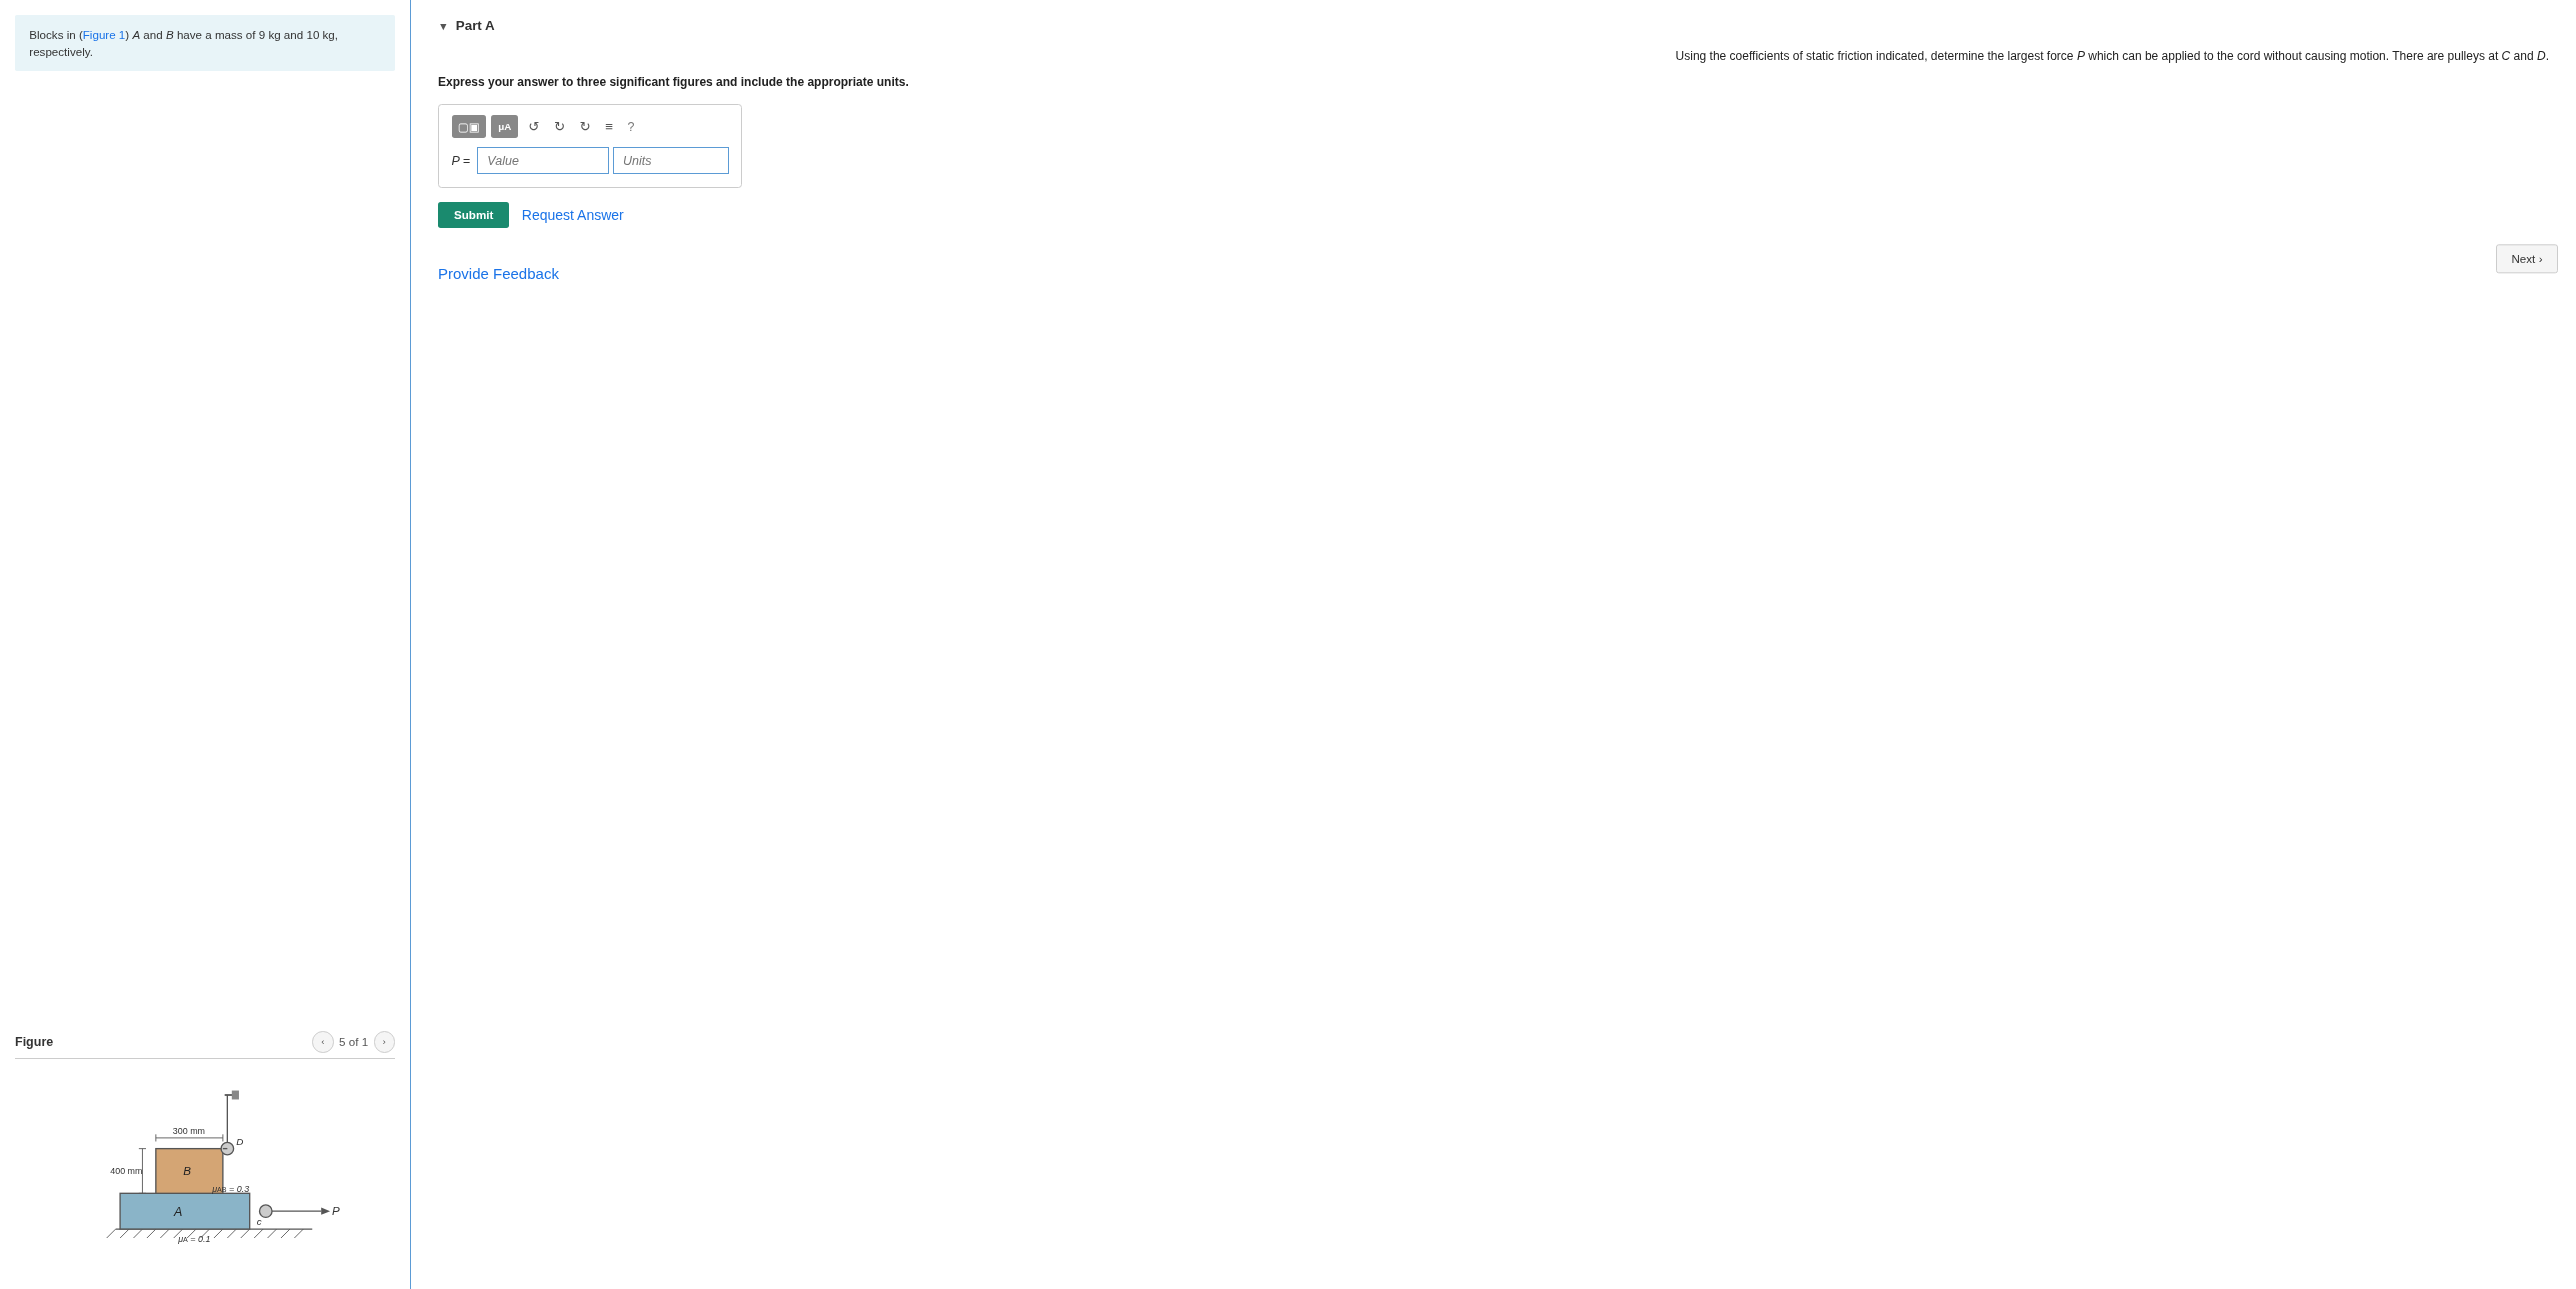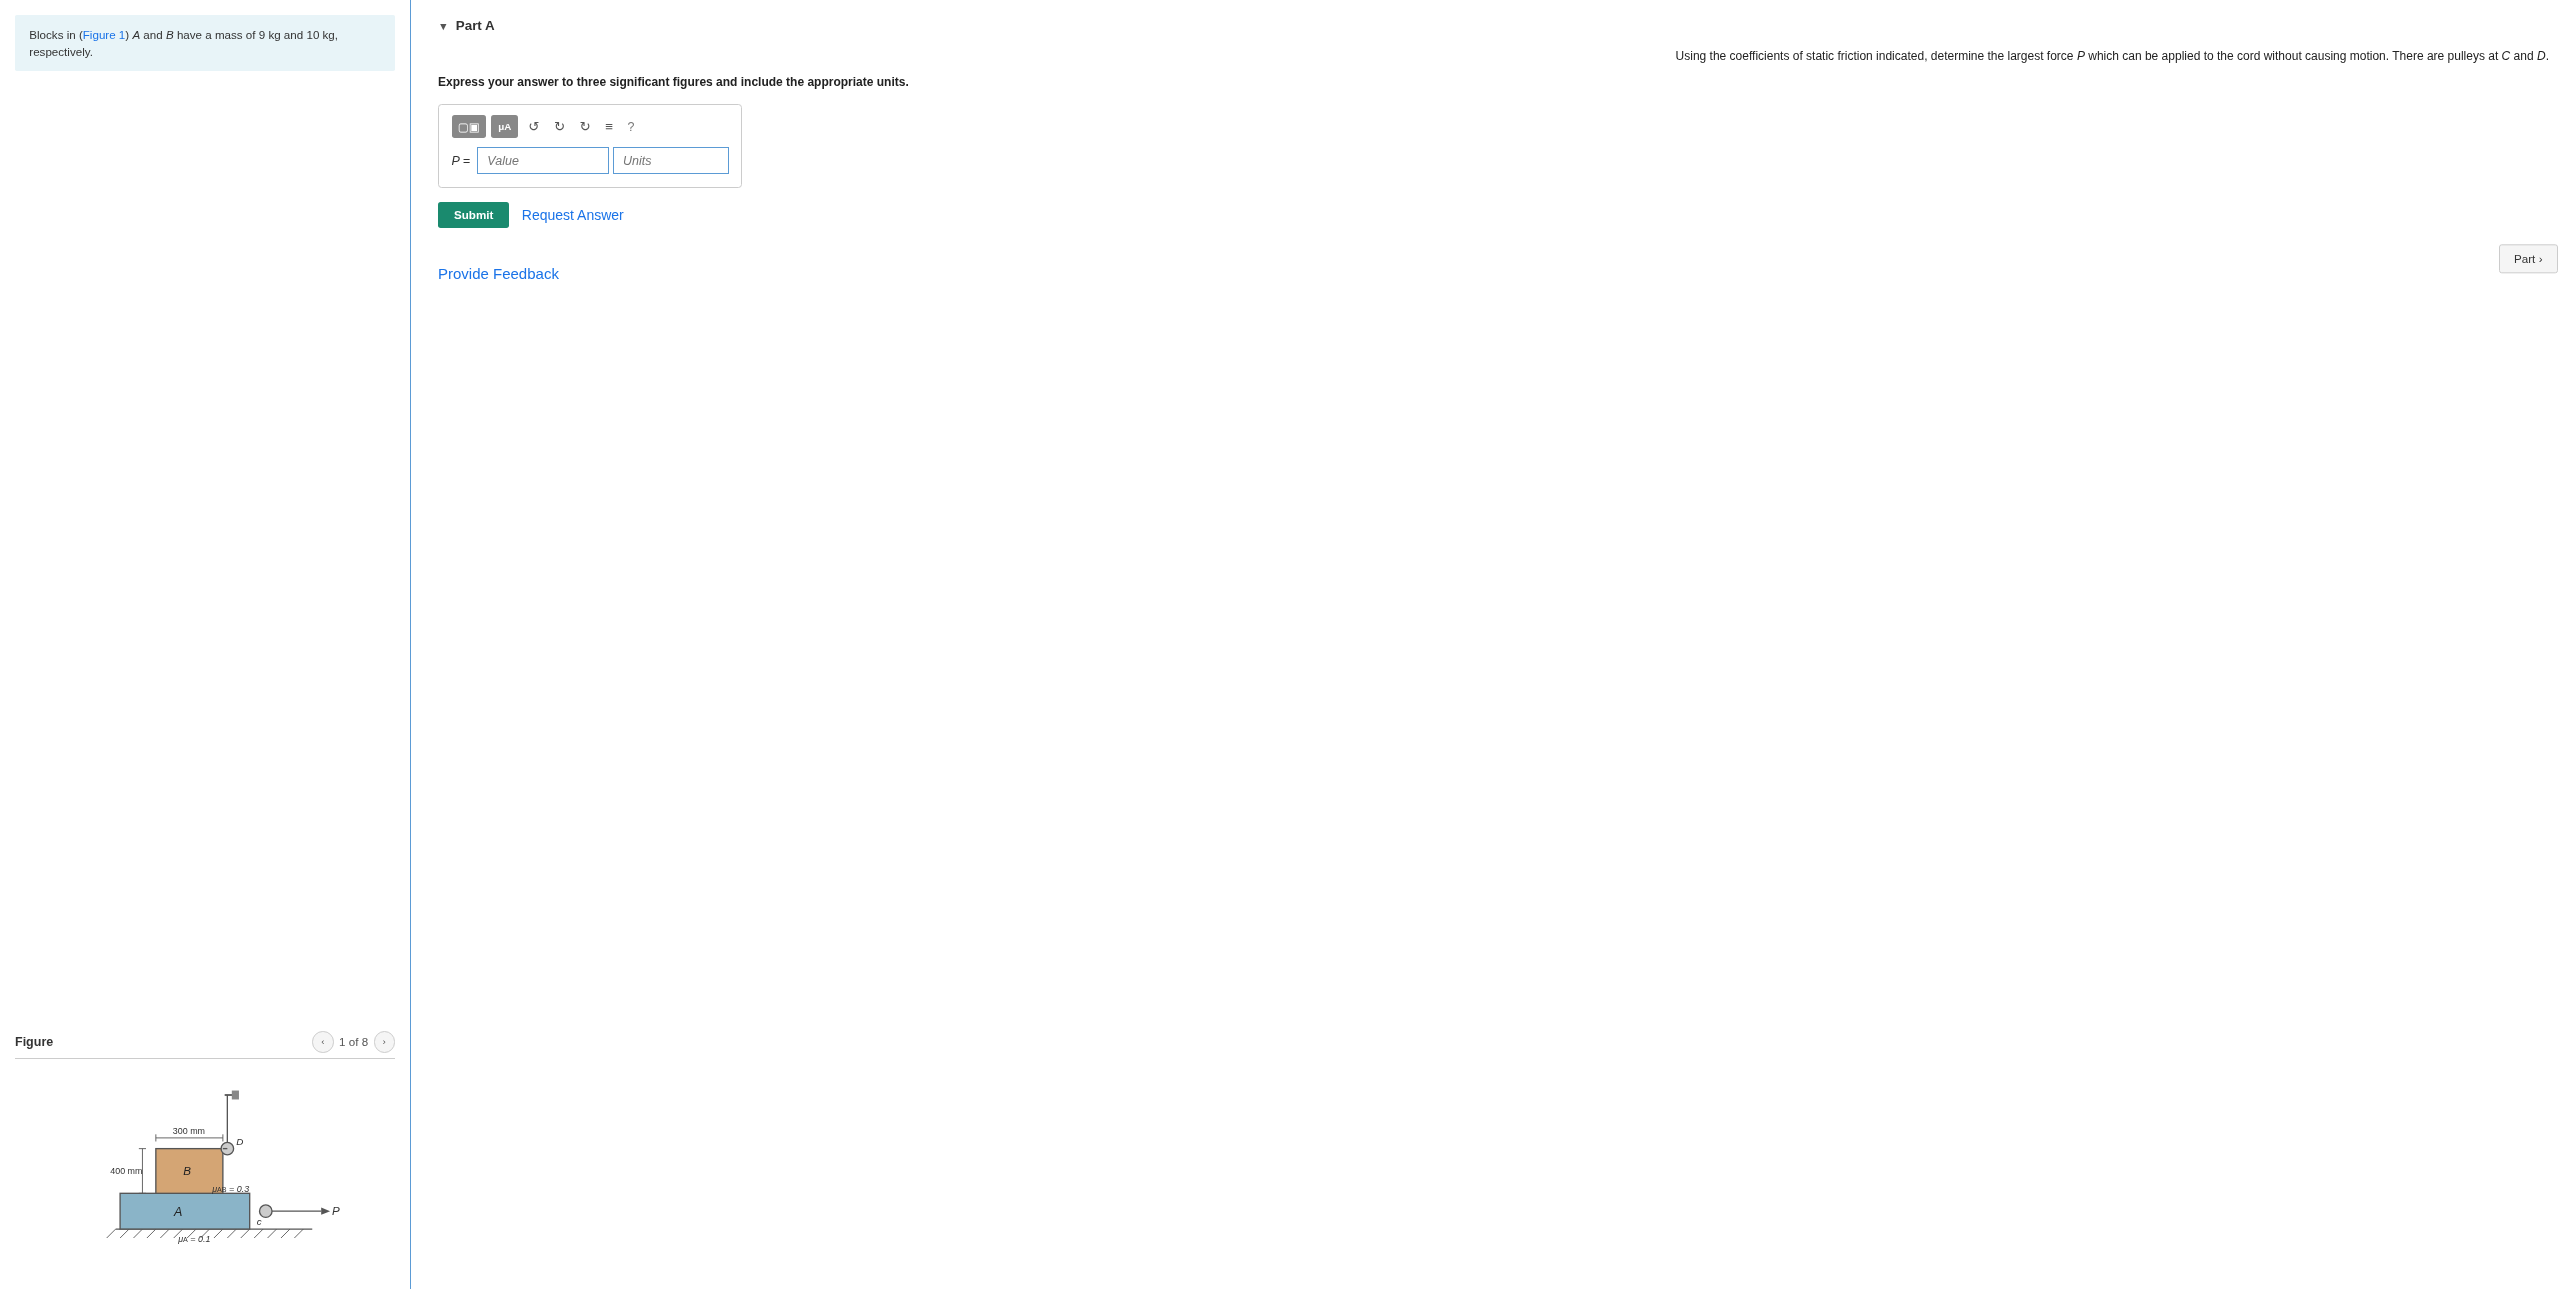--- a/index.html
+++ b/index.html
@@ -270,21 +270,21 @@
   <div class="problem-statement">
     Blocks in (<a href="#">Figure 1</a>)
     <em>A</em> and <em>B</em> have a mass of 9 kg and 10 kg, respectively.
   </div>
 
   <div class="figure-section">
     <div class="figure-header">
       <span class="figure-title">Figure</span>
       <div class="figure-nav">
         <button class="nav-btn">‹</button>
-        <span>1 of 8</span>
+        <span>5 of 1</span>
         <button class="nav-btn">›</button>
       </div>
     </div>
 
     <div class="figure-diagram">
 
       <svg class="diagram-svg" viewBox="0 0 320 200" xmlns="http://www.w3.org/2000/svg" style="font-size:14px">
 
         <line x1="60" y1="170" x2="280" y2="170" stroke="#555" stroke-width="1.5"></line>
 
@@ -383,16 +383,16 @@
 
   <div class="action-row">
     <button class="submit-btn">Submit</button>
     <a href="#" class="request-answer-link">Request Answer</a>
   </div>
 
   <a href="#" class="provide-feedback-link">Provide Feedback</a>
 </div>
 
 <button class="next-btn" style="position:fixed; right:18px; top:259px;">
-  <span>Part</span>
+  <span>Next</span>
   <span>›</span>
 </button>
 
 
 </body></html>

